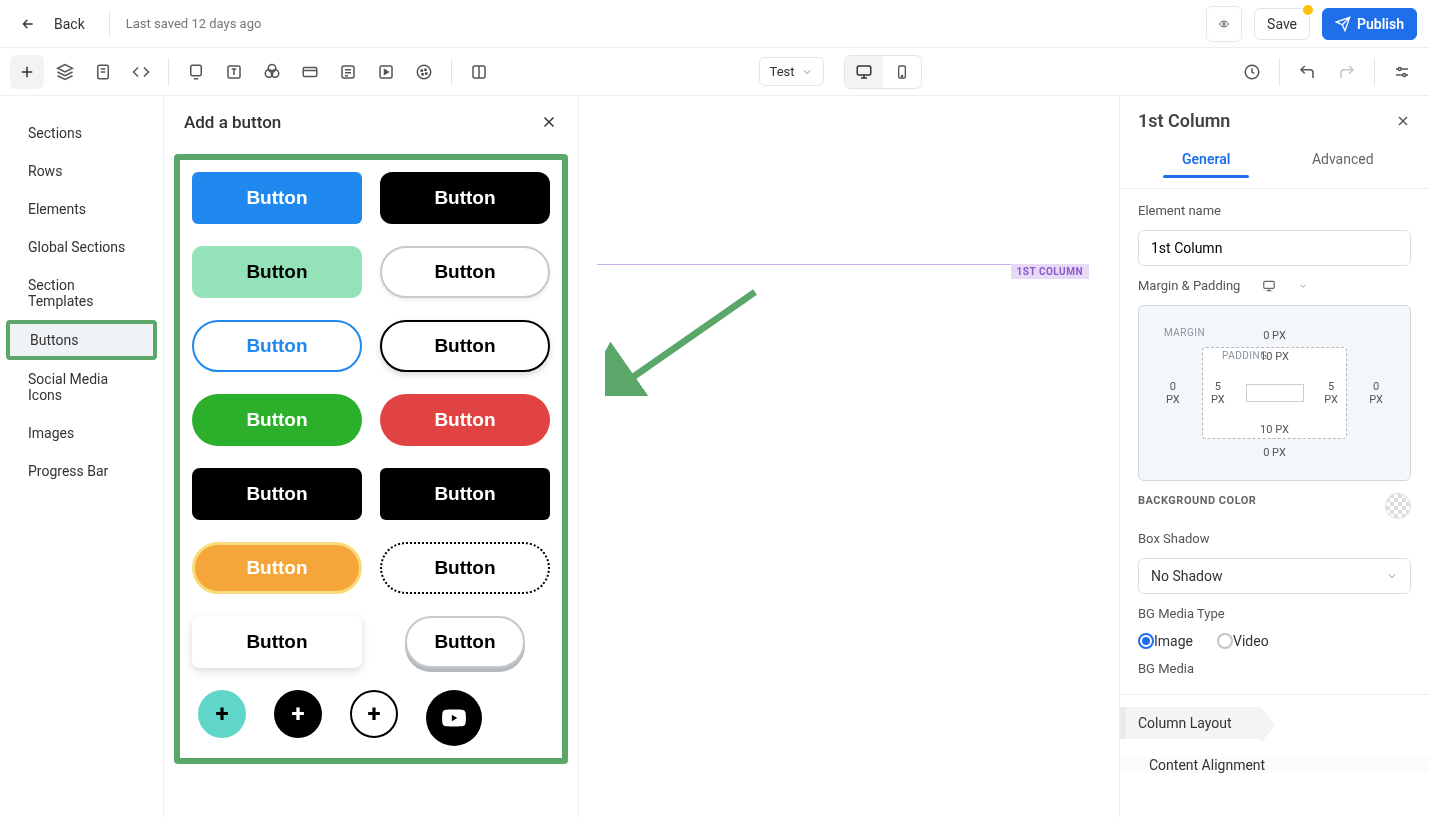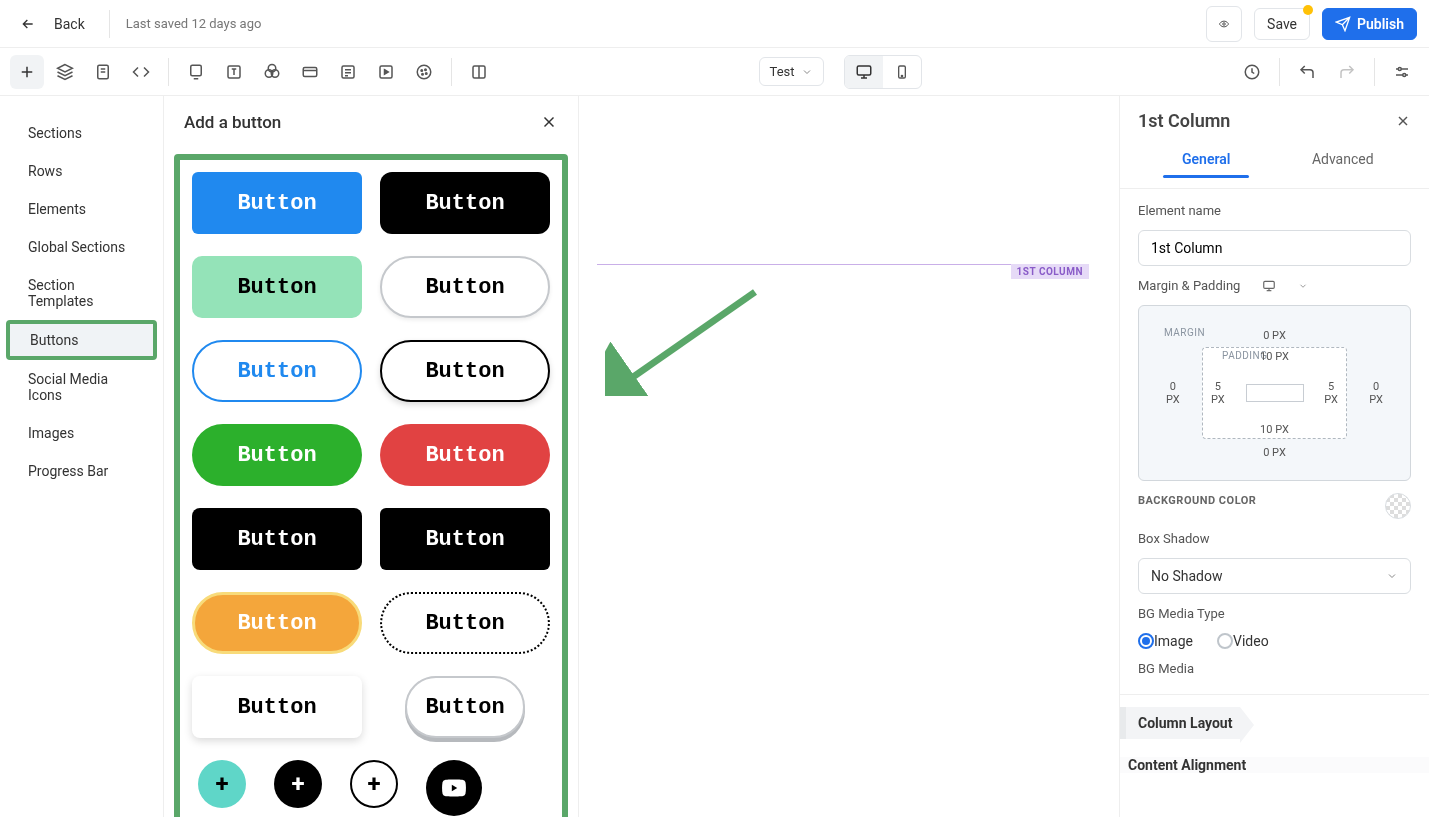--- a/index.html
+++ b/index.html
@@ -32,21 +32,21 @@
   .sidenav { width: 163px; padding: 18px 0 0 0; }
   .sidenav-item { padding: 11px 28px; font-size: 14px; color:#333; cursor:pointer; }
   .sidenav-item.selected { background:#f0f3f6; border:4px solid #5aa769; border-radius:4px; margin:0 6px; padding: 8px 20px; }
 
   
   .panel { width: 416px; border-left:1px solid #eee; border-right:1px solid #eee; background:#fff; display:flex; flex-direction:column; }
   .panel-header { display:flex; align-items:center; justify-content:space-between; padding:16px 20px 12px; font-size:17px; font-weight:500; }
   .panel-body { padding:10px 10px 20px; overflow-y:auto; }
   .green-frame { border:6px solid #5aa769; border-radius:4px; padding:12px 4px 12px 4px; }
   .gallery { display:grid; grid-template-columns: 170px 170px; gap:22px 18px; justify-content:center; }
-  .gal-btn { height:62px; display:flex; align-items:center; justify-content:center; font-weight:800; font-size:22px; cursor:pointer; font-family: Liberation Mono, monospace; }
+  .gal-btn { height:52px; display:flex; align-items:center; justify-content:center; font-weight:800; font-size:19px; cursor:pointer; font-family: Liberation Sans, sans-serif; }
   .gal-round48 { width:48px; height:48px; border-radius:50%; display:flex; align-items:center; justify-content:center; font-size:24px; font-weight:700; cursor:pointer; }
 
   
   .s1  { background:#2089ef; color:#fff; border-radius:6px; }
   .s2  { background:#000; color:#fff; border-radius:12px; }
   .s3  { background:#94e3b8; color:#000; border-radius:10px; }
   .s4  { background:#fff; color:#000; border:2px solid #c5c8cc; border-radius:32px; box-shadow: 0 2px 4px rgba(0,0,0,0.08); }
   .s5  { background:#fff; color:#2089ef; border:2px solid #2089ef; border-radius:32px; }
   .s6  { background:#fff; color:#000; border:2px solid #000; border-radius:32px; box-shadow: 0 3px 6px rgba(0,0,0,0.15); }
   .s7  { background:#2cb02c; color:#fff; border-radius:32px; }
@@ -106,21 +106,21 @@
     background-size:8px 8px; background-position:0 0,0 4px,4px -4px,-4px 0; }
   .radio-row { display:flex; gap:24px; align-items:center; }
   .radio { display:flex; align-items:center; gap:0; cursor:pointer; }
   .radio-circle { width:16px; height:16px; border-radius:50%; border:2px solid #1F6FEB; display:flex; align-items:center; justify-content:center; }
   .radio-circle.off { border-color:#bfc5cb; }
   .radio-dot { width:8px; height:8px; border-radius:50%; background:#1F6FEB; }
   .media-row { display:flex; gap:6px; }
   .media-input { flex:1; }
   .media-btn { width:36px; border:1px solid #d9dde1; border-radius:6px; display:flex; align-items:center; justify-content:center; cursor:pointer; }
   .accordion { border-top:1px solid #eee; padding:12px 0; margin: 6px -18px 0; }
-  .accordion-head { padding:0 8px; font-size:14px; color:#333; font-weight:700; background:#fbfbfc; cursor:pointer; }
+  .accordion-head { padding:0 29px; font-size:14px; color:#333; font-weight:400; background:#fbfbfc; cursor:pointer; }
   .accordion-head.first { background:#f3f4f6; border-left:6px solid #e8eaec; padding-left:12px; display:inline-block; position:relative; }
   .accordion-head.first::after{ content:""; position:absolute; right:-14px; top:0; border-top:18px solid transparent; border-bottom:18px solid transparent; border-left:14px solid #f3f4f6; height:0;}
 
   svg { display:block; }
 </style>
 </head>
 <body>
 
 <div class="topbar1">
   <div class="back-btn">

